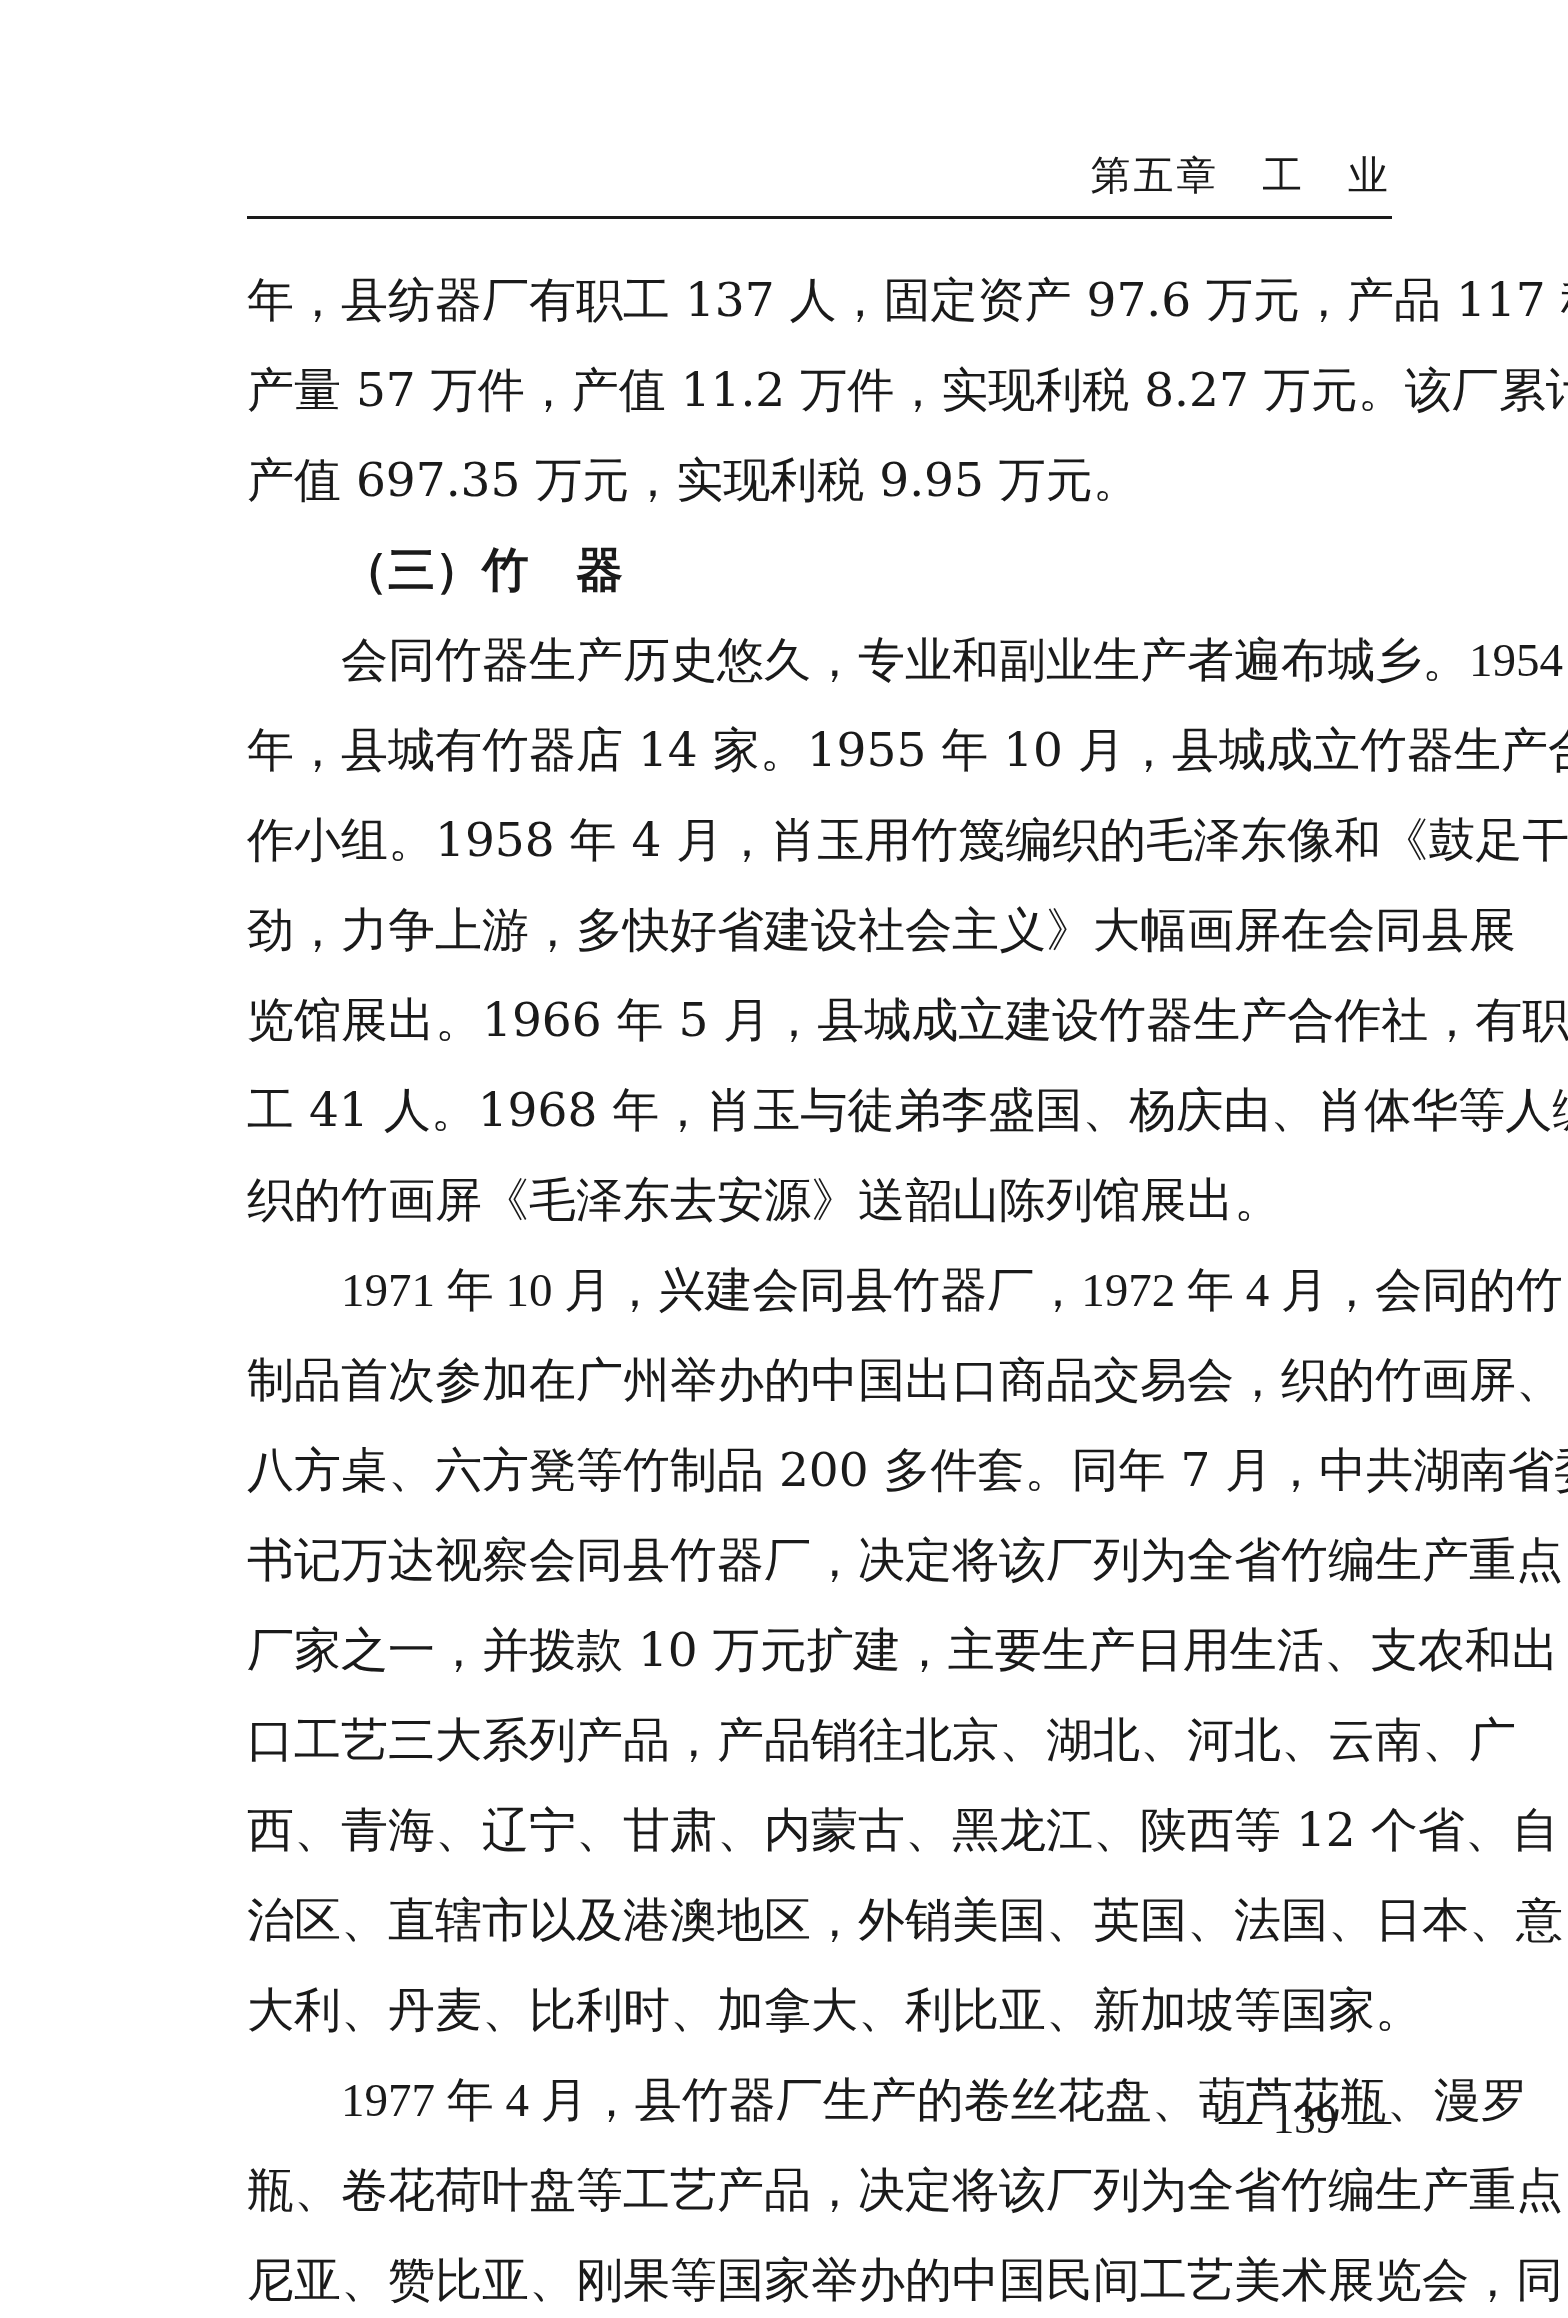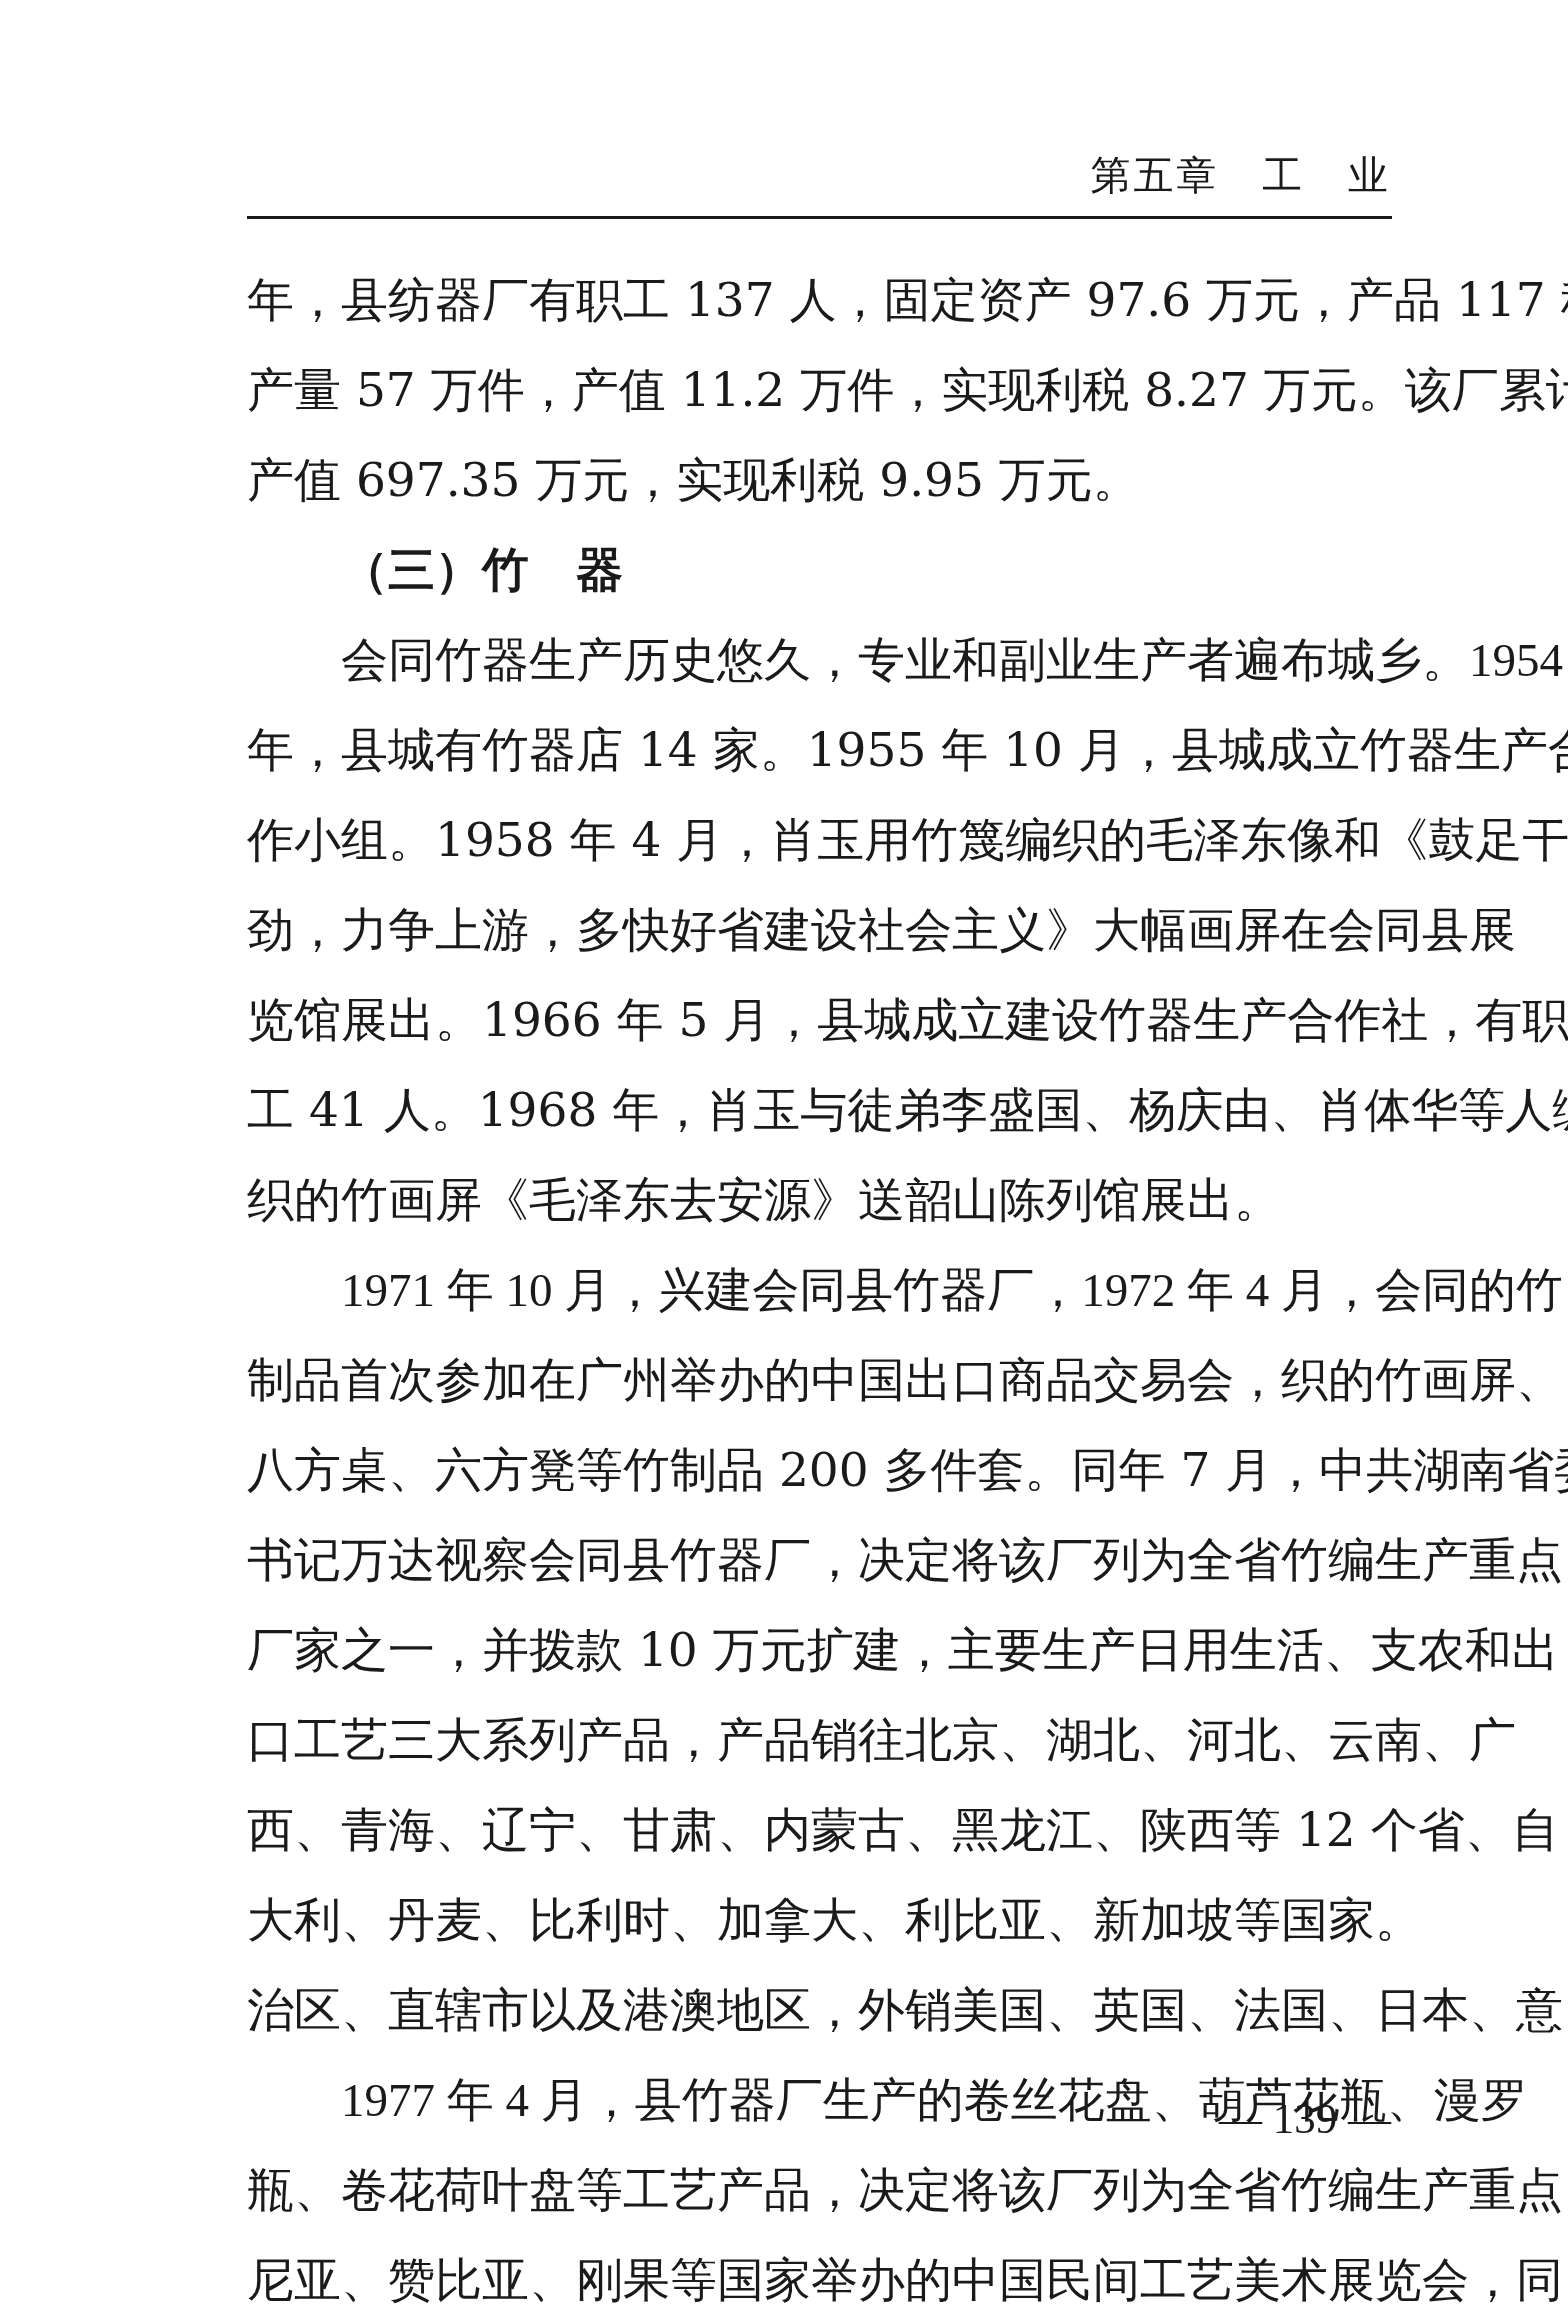--- a/index.html
+++ b/index.html
@@ -43,22 +43,22 @@
   </div>
 
   <div>
     <span class="line indent">1971 年 10 月，兴建会同县竹器厂，1972 年 4 月，会同的竹</span>
     <span class="line">制品首次参加在广州举办的中国出口商品交易会，织的竹画屏、</span>
     <span class="line">八方桌、六方凳等竹制品 200 多件套。同年 7 月，中共湖南省委</span>
     <span class="line">书记万达视察会同县竹器厂，决定将该厂列为全省竹编生产重点</span>
     <span class="line">厂家之一，并拨款 10 万元扩建，主要生产日用生活、支农和出</span>
     <span class="line">口工艺三大系列产品，产品销往北京、湖北、河北、云南、广</span>
     <span class="line">西、青海、辽宁、甘肃、内蒙古、黑龙江、陕西等 12 个省、自</span>
+    <span class="line">治区、直辖市以及港澳地区，外销美国、英国、法国、日本、意</span>
     <span class="line last">大利、丹麦、比利时、加拿大、利比亚、新加坡等国家。</span>
-    <span class="line">治区、直辖市以及港澳地区，外销美国、英国、法国、日本、意</span>
   </div>
 
   <div>
     <span class="line indent">1977 年 4 月，县竹器厂生产的卷丝花盘、葫芦花瓶、漫罗</span>
     <span class="line">瓶、卷花荷叶盘等工艺产品，决定将该厂列为全省竹编生产重点</span>
     <span class="line">尼亚、赞比亚、刚果等国家举办的中国民间工艺美术展览会，同</span>
 
   </div>
 
 </div>

